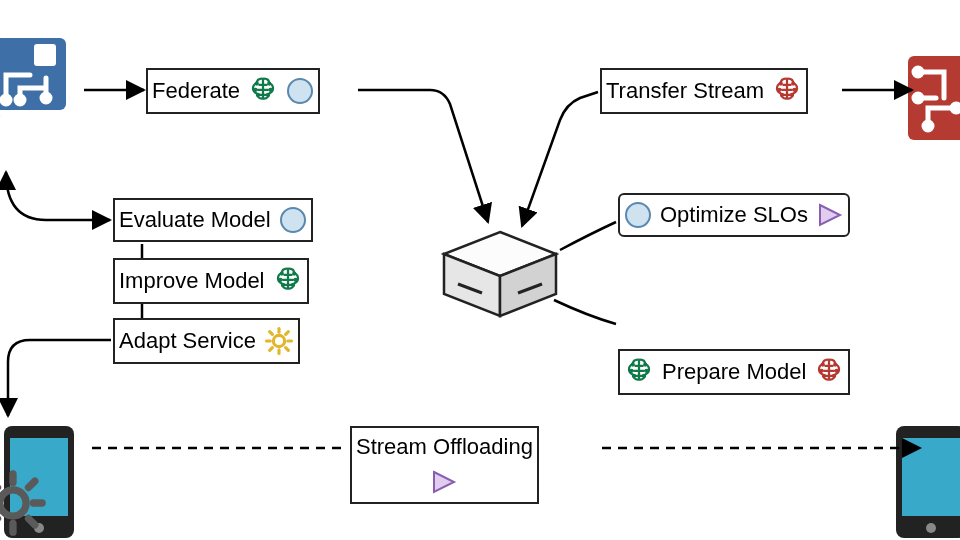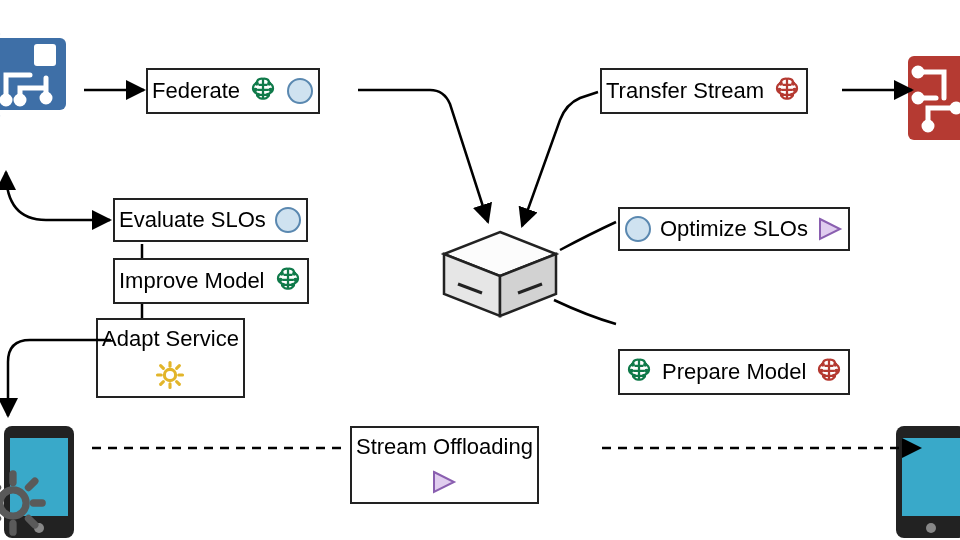--- a/index.html
+++ b/index.html
@@ -138,56 +138,56 @@
       </svg>
   </span>
   <span class="icon">
     <svg width="28" height="28">
         <circle cx="14" cy="14" r="12" fill="#cfe2f0" stroke="#5a88b0" stroke-width="2"></circle>
       </svg>
   </span>
 </div>
 
 <div class="box" style="left:113px; top:198px;">
-  <span>Evaluate SLOs</span>
+  <span>Evaluate Model</span>
   <span class="icon">
     <svg width="28" height="28">
         <circle cx="14" cy="14" r="12" fill="#cfe2f0" stroke="#5a88b0" stroke-width="2"></circle>
       </svg>
   </span>
 </div>
 
 <div class="box" style="left:113px; top:258px;">
   <span>Improve Model</span>
   <span class="icon">
     <svg viewBox="0 0 24 24" width="30" height="30">
         <use href="#brain" stroke="#107a4a" fill="#107a4a"></use>
       </svg>
   </span>
 </div>
 
-<div class="box" style="left:96px; top:318px;flex-direction:column;">
+<div class="box" style="left:113px; top:318px;">
   <span>Adapt Service</span>
   <span class="icon">
     <svg viewBox="0 0 24 24" width="30" height="30">
         <use href="#gear" stroke="#e2b52a"></use>
       </svg>
   </span>
 </div>
 
 <div class="box" style="left:600px; top:68px;">
   <span>Transfer Stream</span>
   <span class="icon">
     <svg viewBox="0 0 24 24" width="30" height="30">
         <use href="#brain" stroke="#b53a32" fill="#b53a32"></use>
       </svg>
   </span>
 </div>
 
-<div class="box" style="left:618px; top:207px;">
+<div class="box" style="left:618px; top:193px;border-radius:6px;">
   <span class="icon">
     <svg width="28" height="28">
         <circle cx="14" cy="14" r="12" fill="#cfe2f0" stroke="#5a88b0" stroke-width="2"></circle>
       </svg>
   </span>
   <span>Optimize SLOs</span>
   <span class="icon">
     <svg width="28" height="28">
         <polygon points="4,4 24,14 4,24" fill="#e0cdef" stroke="#8a5fb0" stroke-width="2"></polygon>
       </svg>

